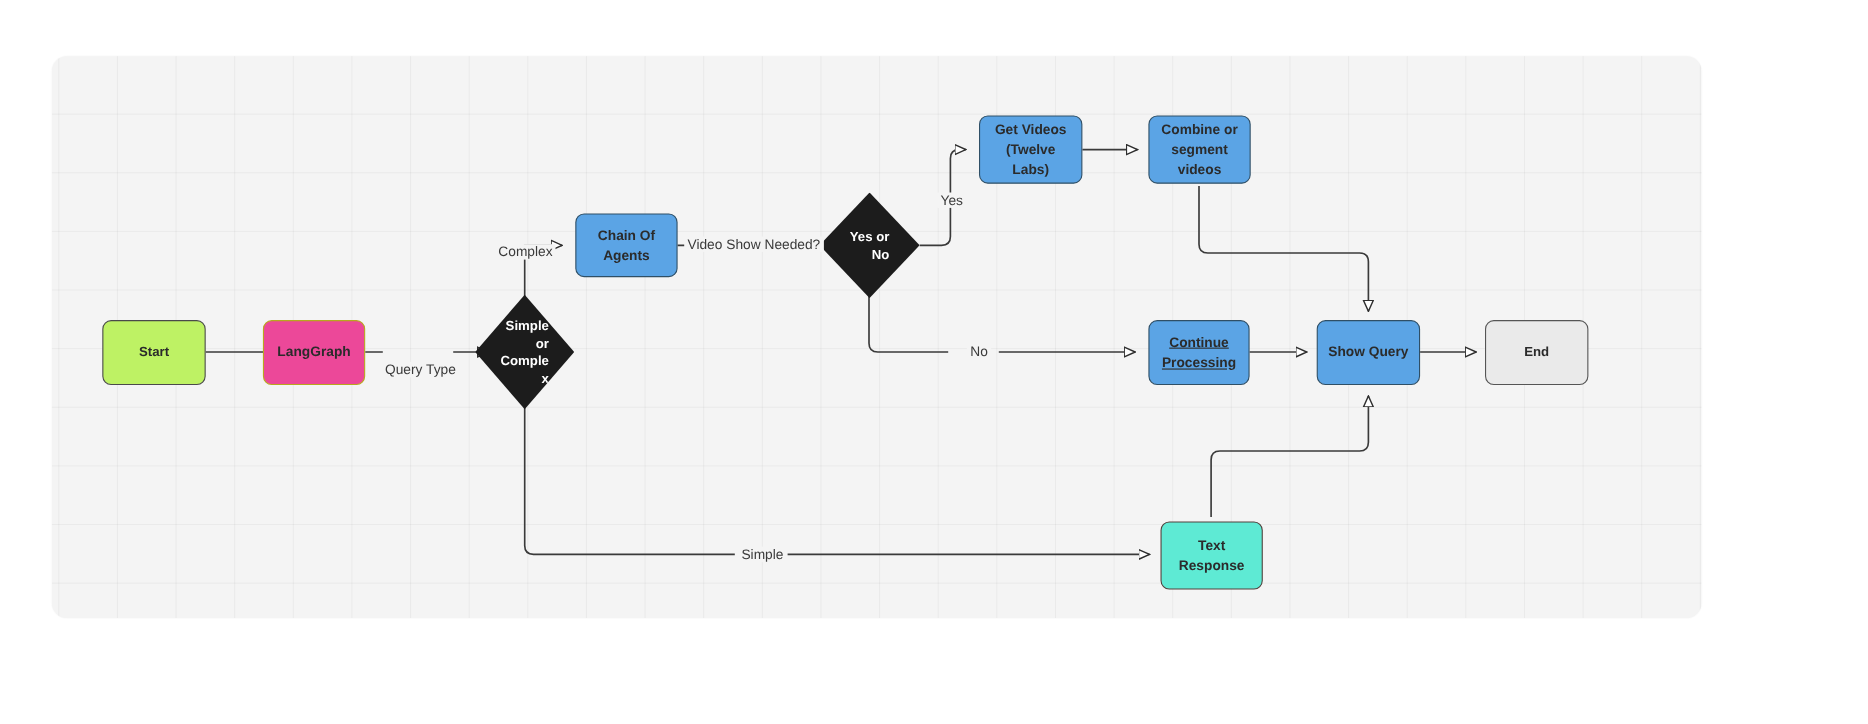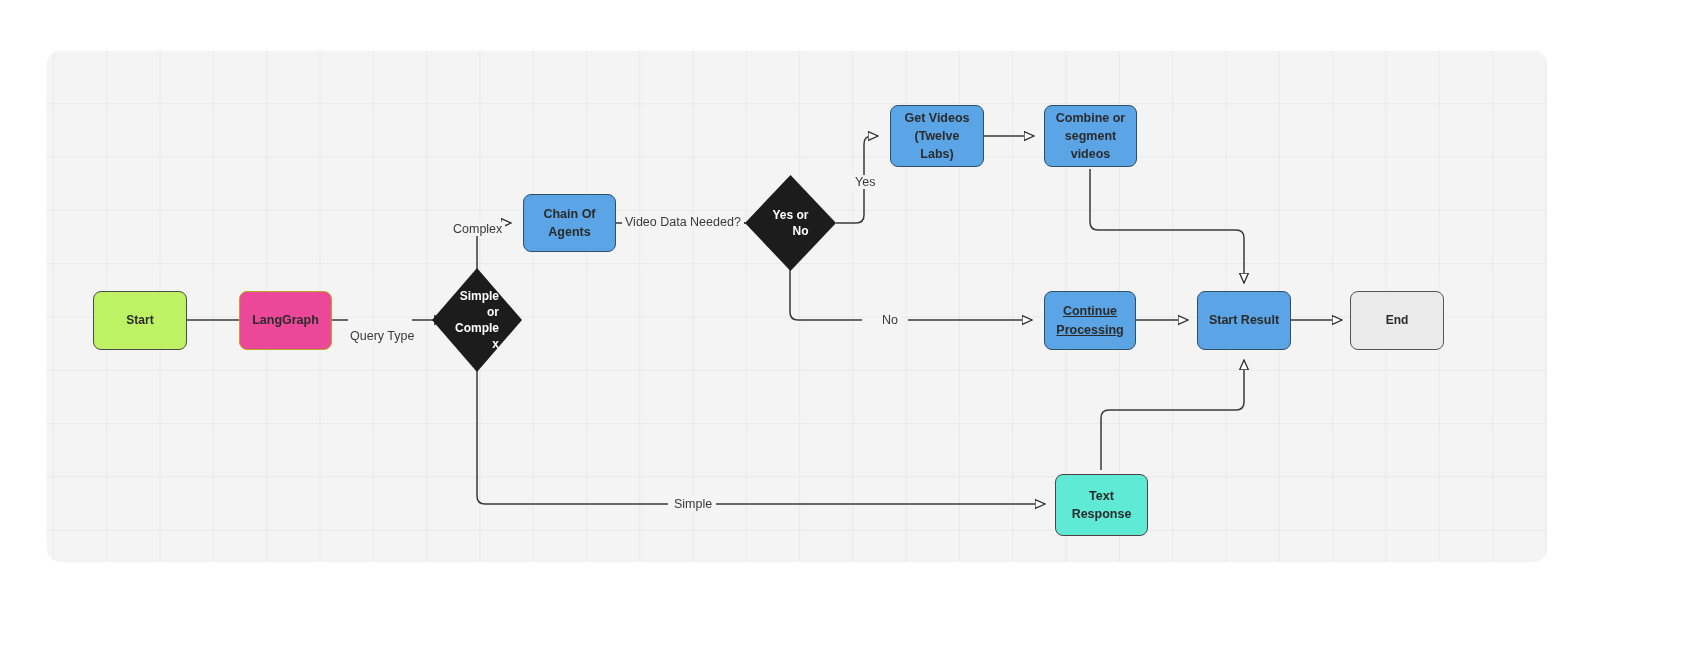--- a/index.html
+++ b/index.html
@@ -148,32 +148,32 @@
 segment
 videos</div>
 
   <div class="node blue" style="left:890px; top:105px; width:94px; height:62px;">Get Videos
 (Twelve
 Labs)</div>
 
   <div class="node blue" style="left:1044px; top:291px; width:92px; height:59px;text-decoration:underline;">Continue
 Processing</div>
 
-  <div class="node blue" style="left:1197px; top:291px; width:94px; height:59px;">Start Result</div>
+  <div class="node blue" style="left:1197px; top:291px; width:94px; height:59px;">Show Query</div>
 
   <div class="node end" style="left:1350px; top:291px; width:94px; height:59px;">End</div>
 
   <div class="node pink" style="left:1055px; top:474px; width:93px; height:62px;">Text
 Response</div>
 
   <div class="edge-label" style="left:347px; top:313px;margin-top:16px;">Query Type</div>
 
   <div class="edge-label" style="left:450px; top:222px;">Complex</div>
 
-  <div class="edge-label" style="left:622px; top:215px;">Video Data Needed?</div>
+  <div class="edge-label" style="left:622px; top:215px;">Video Show Needed?</div>
 
   <div class="edge-label" style="left:852px; top:175px;">Yes</div>
 
   <div class="edge-label" style="left:879px; top:313px;">No</div>
 
   <div class="edge-label" style="left:671px; top:497px;">Simple</div>
 
 </div>
 
 </body></html>

